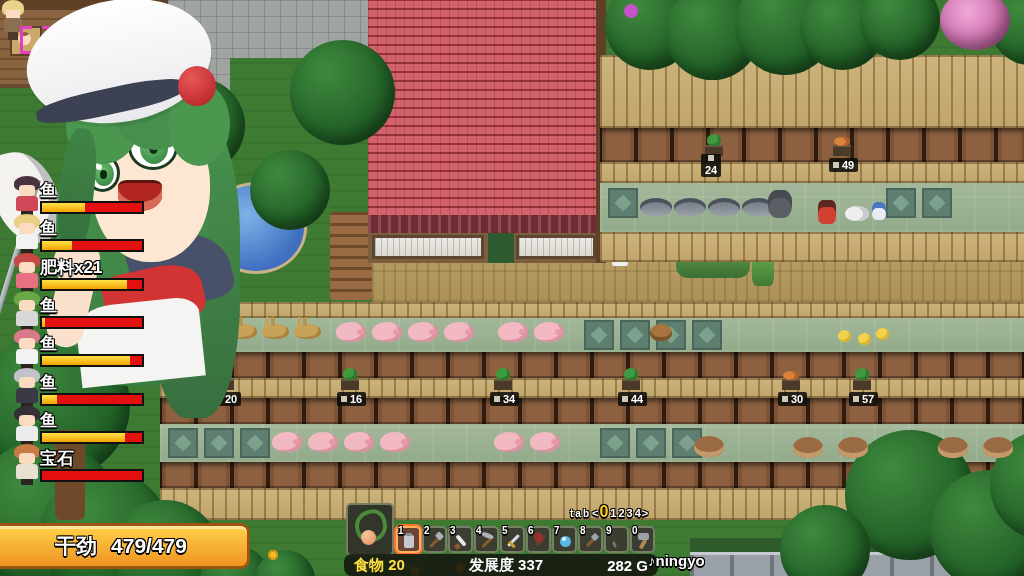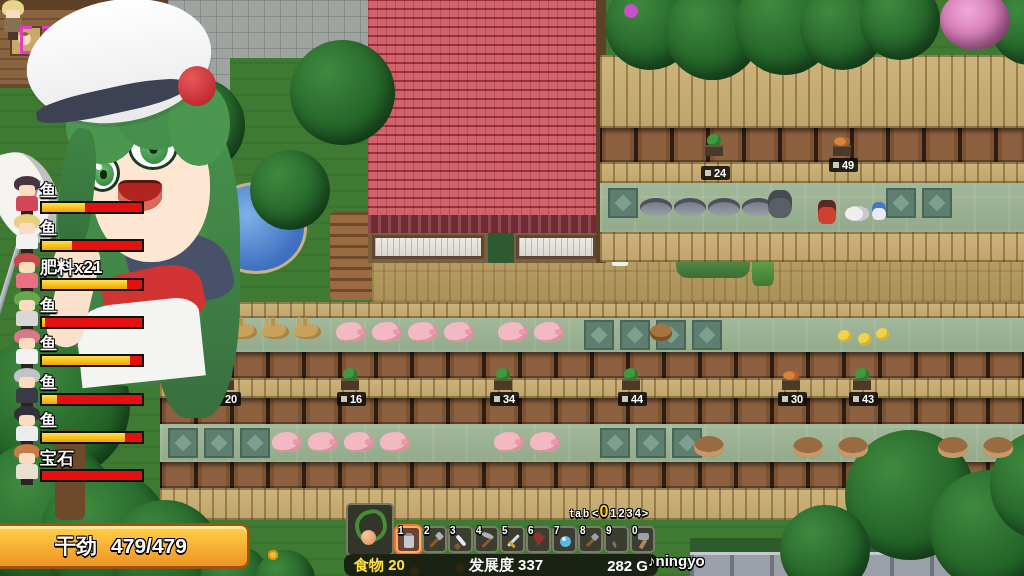--- a/index.html
+++ b/index.html
@@ -287,21 +287,21 @@
       <div class="animal pig" style="left: 530px; top: 432px;"></div>
       <div class="animal hamster" style="left: 694px; top: 436px;"></div>
       <div class="animal hamster" style="left: 793px; top: 437px;"></div>
       <div class="animal hamster" style="left: 838px; top: 437px;"></div>
       <div class="animal hamster" style="left: 938px; top: 437px;"></div>
       <div class="animal hamster" style="left: 983px; top: 437px;"></div>
       <div class="planter" style="left: 704px; top: 136px;">
         <div class="pot"></div>
         <div class="leaf"></div>
       </div>
-      <div class="badge" style="left: 701px; top: 166px;">
+      <div class="badge" style="left: 701px; top: 154px; flex-direction: column;">
         <i></i>
         <span>24</span>
       </div>
       <div class="planter" style="left: 832px; top: 136px;">
         <div class="pot"></div>
         <div class="fish"></div>
       </div>
       <div class="badge" style="left: 829px; top: 158px;">
         <i></i>
         <span>49</span>
@@ -345,21 +345,21 @@
       <div class="badge" style="left: 778px; top: 392px;">
         <i></i>
         <span>30</span>
       </div>
       <div class="planter" style="left: 852px; top: 370px;">
         <div class="pot"></div>
         <div class="leaf"></div>
       </div>
       <div class="badge" style="left: 849px; top: 392px;">
         <i></i>
-        <span>43</span>
+        <span>57</span>
       </div>
     </div>
 
   <div id="player">
     <div style="left:2px;top:0;width:22px;height:16px;border-radius:50% 50% 35% 35%;background:#e8d48a;"></div>
     <div style="left:6px;top:10px;width:14px;height:8px;background:#fbdcc0;"></div>
     <div style="left:4px;top:18px;width:18px;height:14px;background:#8a7050;border-radius:3px;"></div>
     <div style="left:8px;top:32px;width:10px;height:8px;background:#4a3828;"></div>
     <div class="brk" style="left:20px;top:26px;border-right:none;"></div>
     <div class="brk" style="left:42px;top:26px;border-left:none;"></div>

